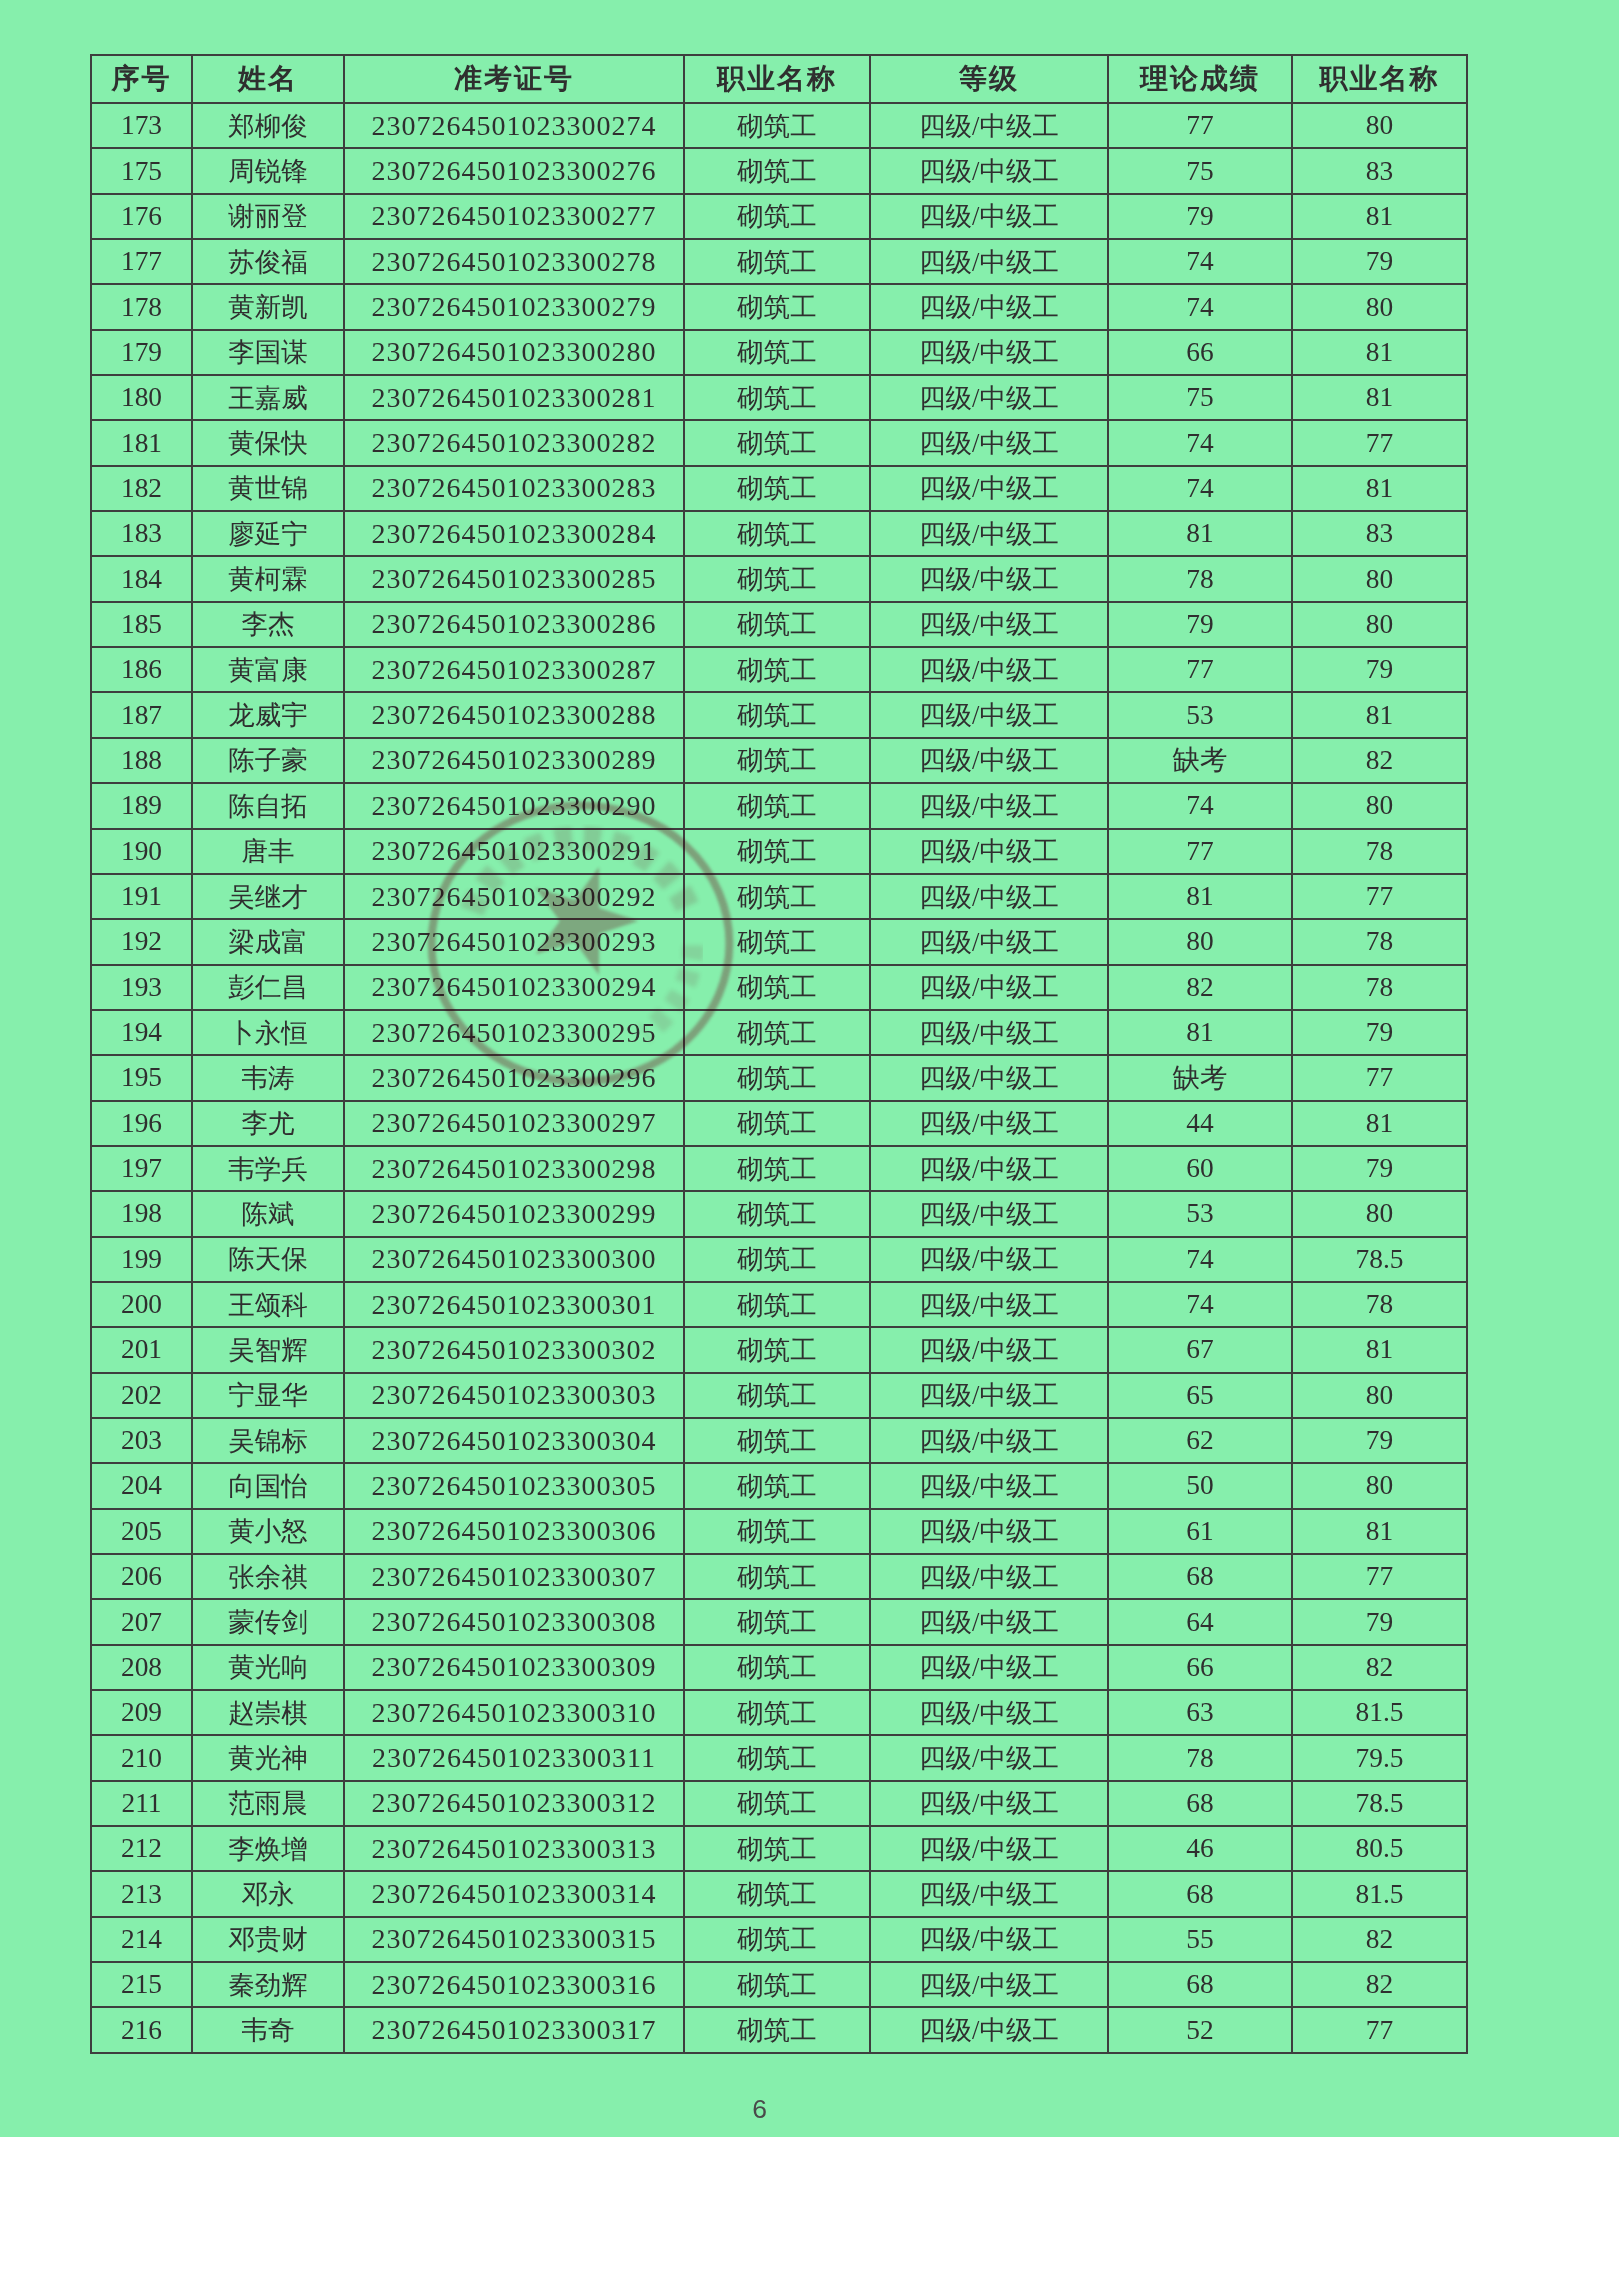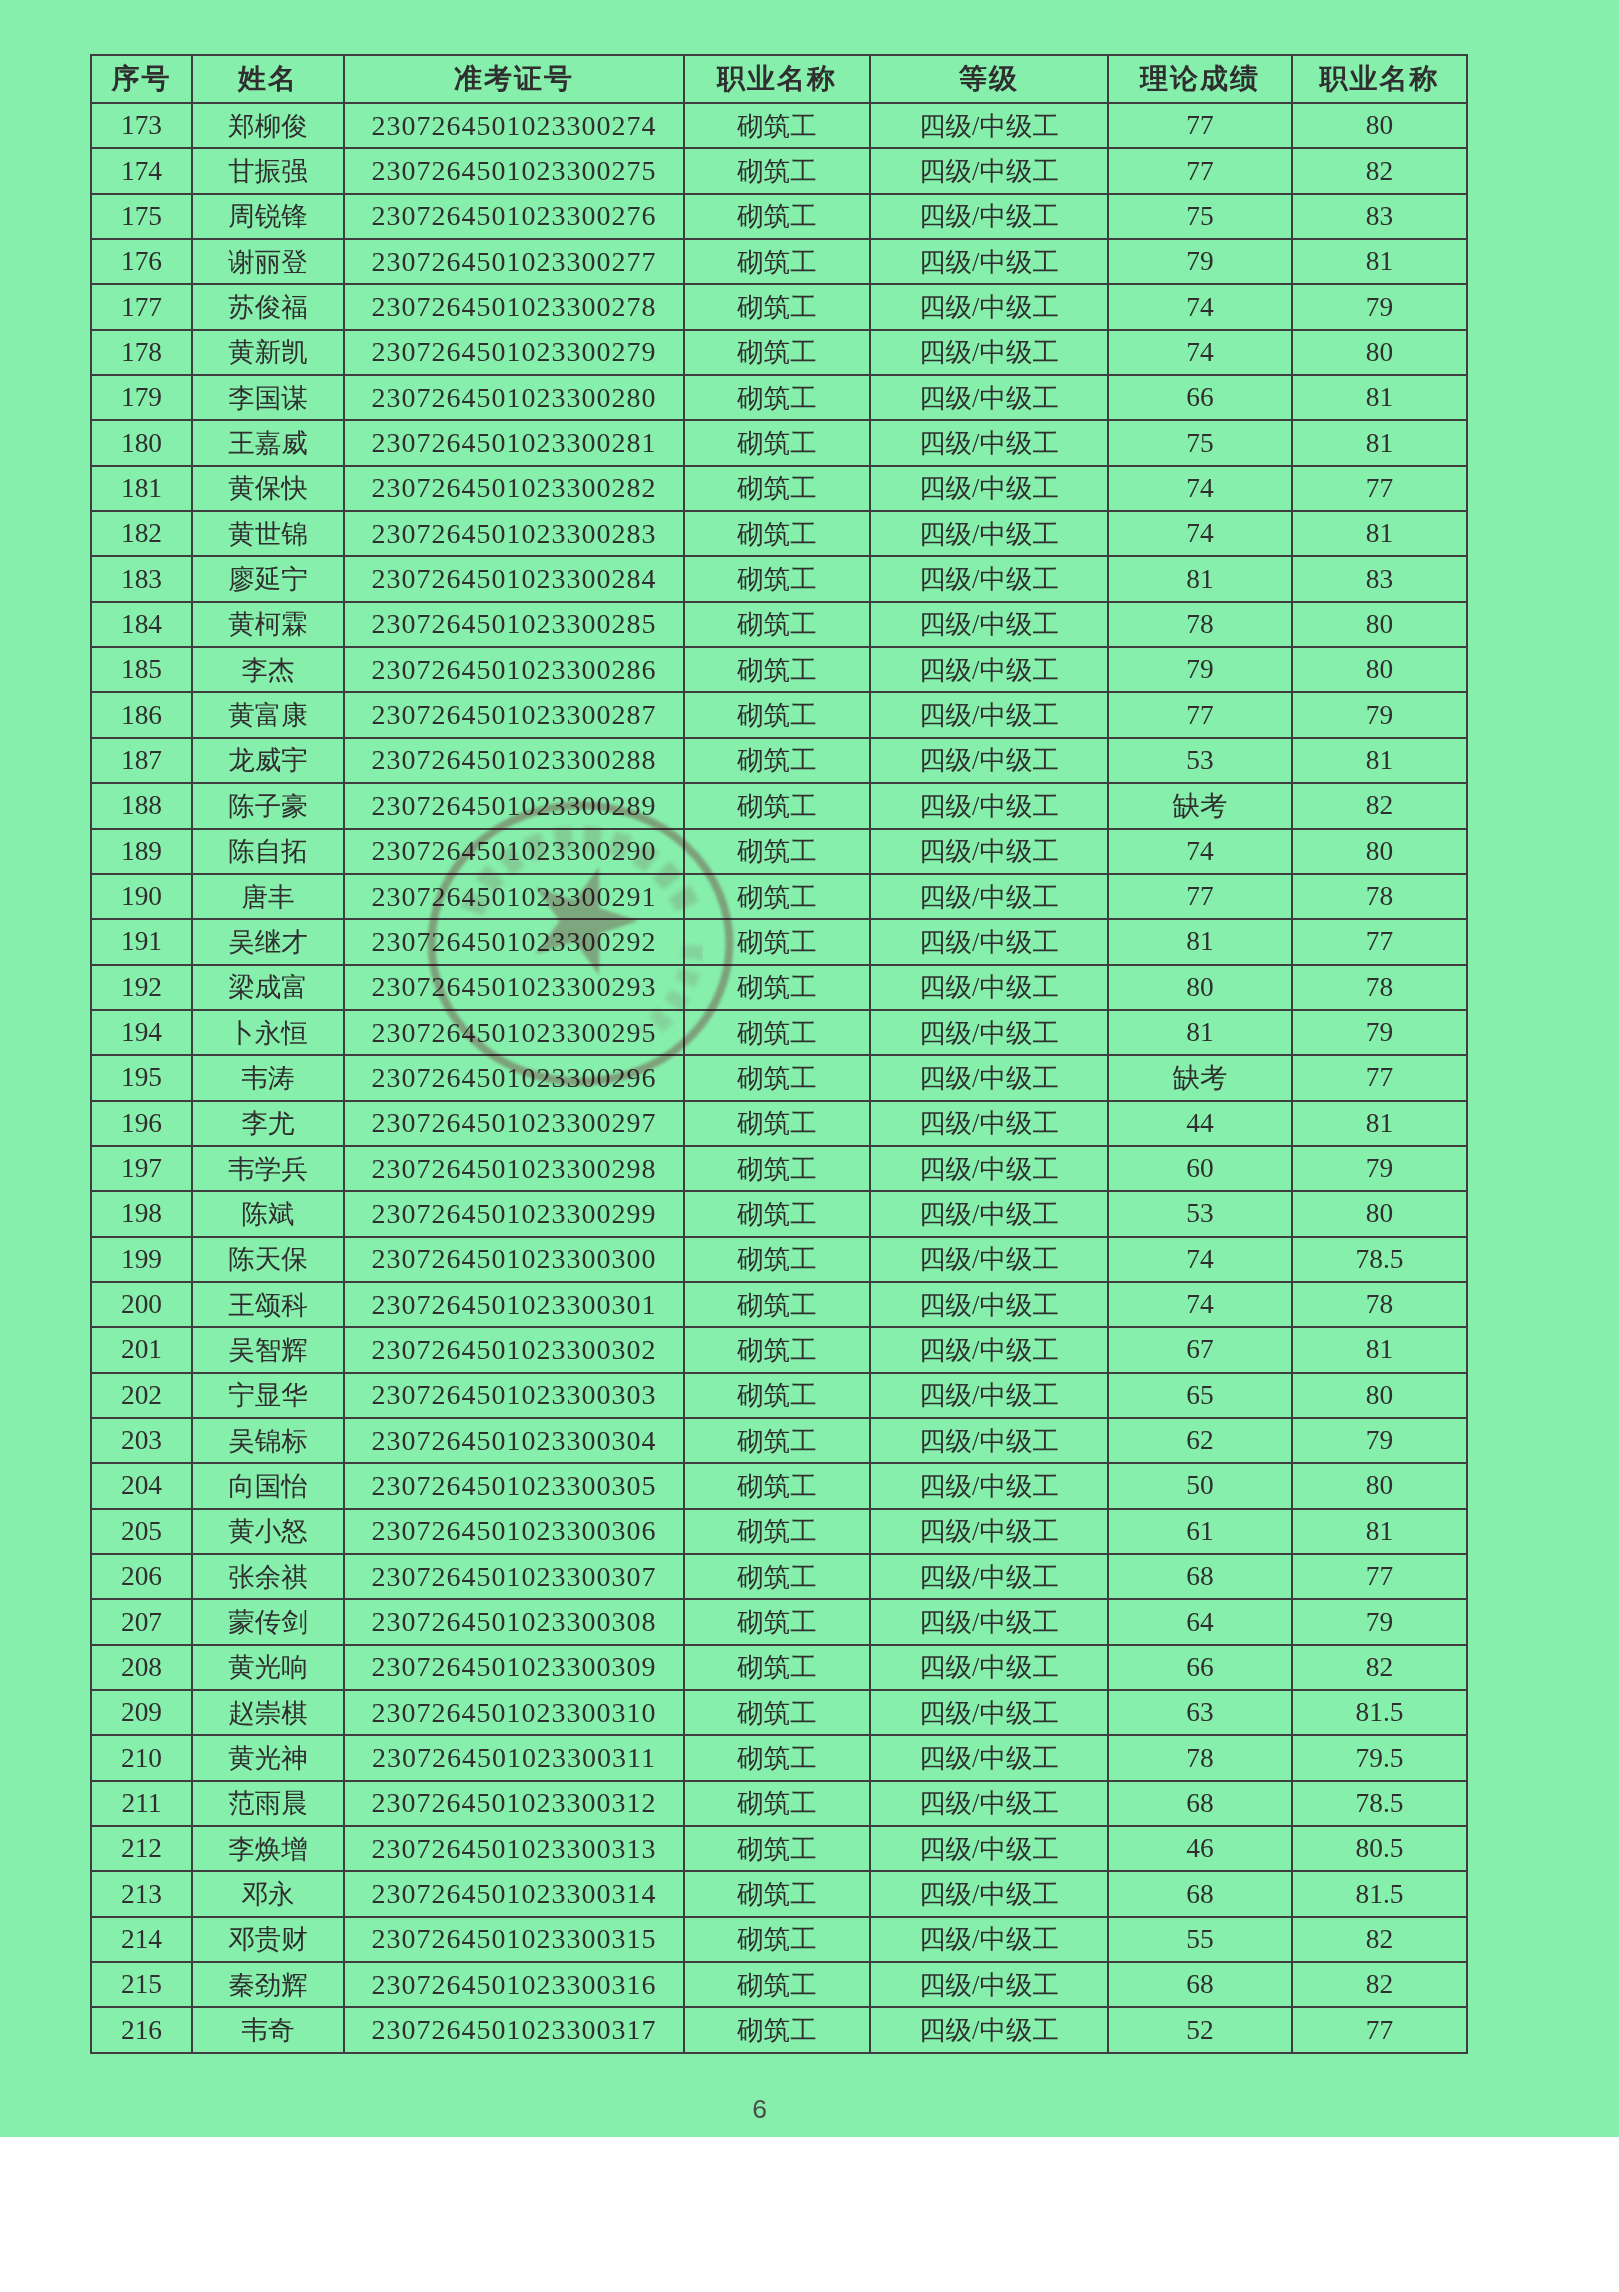--- a/index.html
+++ b/index.html
@@ -71,29 +71,20 @@
         <tr>
           <td class="c0">173</td>
           <td class="c1">郑柳俊</td>
           <td class="c2">2307264501023300274</td>
           <td class="c3">砌筑工</td>
           <td class="c4">四级/中级工</td>
           <td class="c5">77</td>
           <td class="c6">80</td>
         </tr>
         <tr>
-          <td class="c0">174</td>
-          <td class="c1">甘振强</td>
-          <td class="c2">2307264501023300275</td>
-          <td class="c3">砌筑工</td>
-          <td class="c4">四级/中级工</td>
-          <td class="c5">77</td>
-          <td class="c6">82</td>
-        </tr>
-        <tr>
           <td class="c0">175</td>
           <td class="c1">周锐锋</td>
           <td class="c2">2307264501023300276</td>
           <td class="c3">砌筑工</td>
           <td class="c4">四级/中级工</td>
           <td class="c5">75</td>
           <td class="c6">83</td>
         </tr>
         <tr>
           <td class="c0">176</td>
@@ -239,20 +230,29 @@
           <td class="c5">81</td>
           <td class="c6">77</td>
         </tr>
         <tr>
           <td class="c0">192</td>
           <td class="c1">梁成富</td>
           <td class="c2">2307264501023300293</td>
           <td class="c3">砌筑工</td>
           <td class="c4">四级/中级工</td>
           <td class="c5">80</td>
+          <td class="c6">78</td>
+        </tr>
+        <tr>
+          <td class="c0">193</td>
+          <td class="c1">彭仁昌</td>
+          <td class="c2">2307264501023300294</td>
+          <td class="c3">砌筑工</td>
+          <td class="c4">四级/中级工</td>
+          <td class="c5">82</td>
           <td class="c6">78</td>
         </tr>
         <tr>
           <td class="c0">194</td>
           <td class="c1">卜永恒</td>
           <td class="c2">2307264501023300295</td>
           <td class="c3">砌筑工</td>
           <td class="c4">四级/中级工</td>
           <td class="c5">81</td>
           <td class="c6">79</td>

